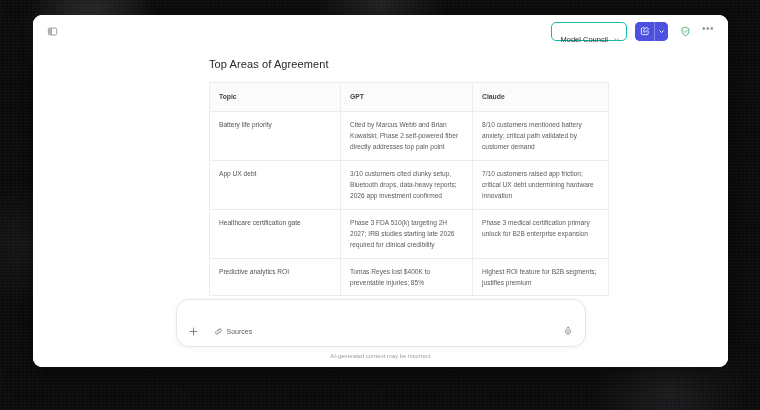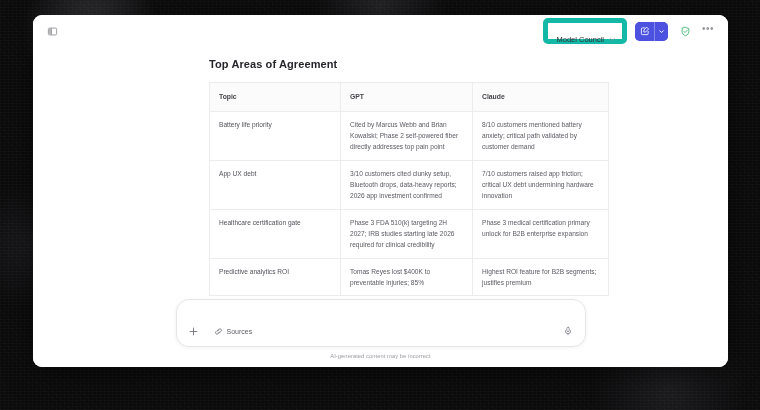--- a/index.html
+++ b/index.html
@@ -77,21 +77,21 @@
     cursor: pointer;
     color: #9a9a9e;
   }
 
   .model-select {
     display: flex;
     align-items: center;
     gap: 5px;
     height: 19px;
     padding: 16px 6px 0 8px;
-    border: 5px solid #14b8a6;
+    border: 1px solid #14b8a6;
     border-radius: 5px;
     background: #fff;
     font-size: 7.5px;
     color: #2f2f33;
     cursor: pointer;
     white-space: nowrap;
   }
 
   .split-btn {
     display: flex;
@@ -125,21 +125,21 @@
     position: relative;
     overflow: hidden;
     padding: 0 0 0 0;
   }
   .content-inner {
     padding: 11px 0 0 176px;
   }
 
   .doc-title {
     font-size: 11px;
-    font-weight: 700;
+    font-weight: 400;
     color: #26262b;
     letter-spacing: .1px;
     margin-bottom: 12px;
   }
 
   
   .agreement-table {
     width: 399px;
     border-collapse: collapse;
     border: 1px solid #ececee;

